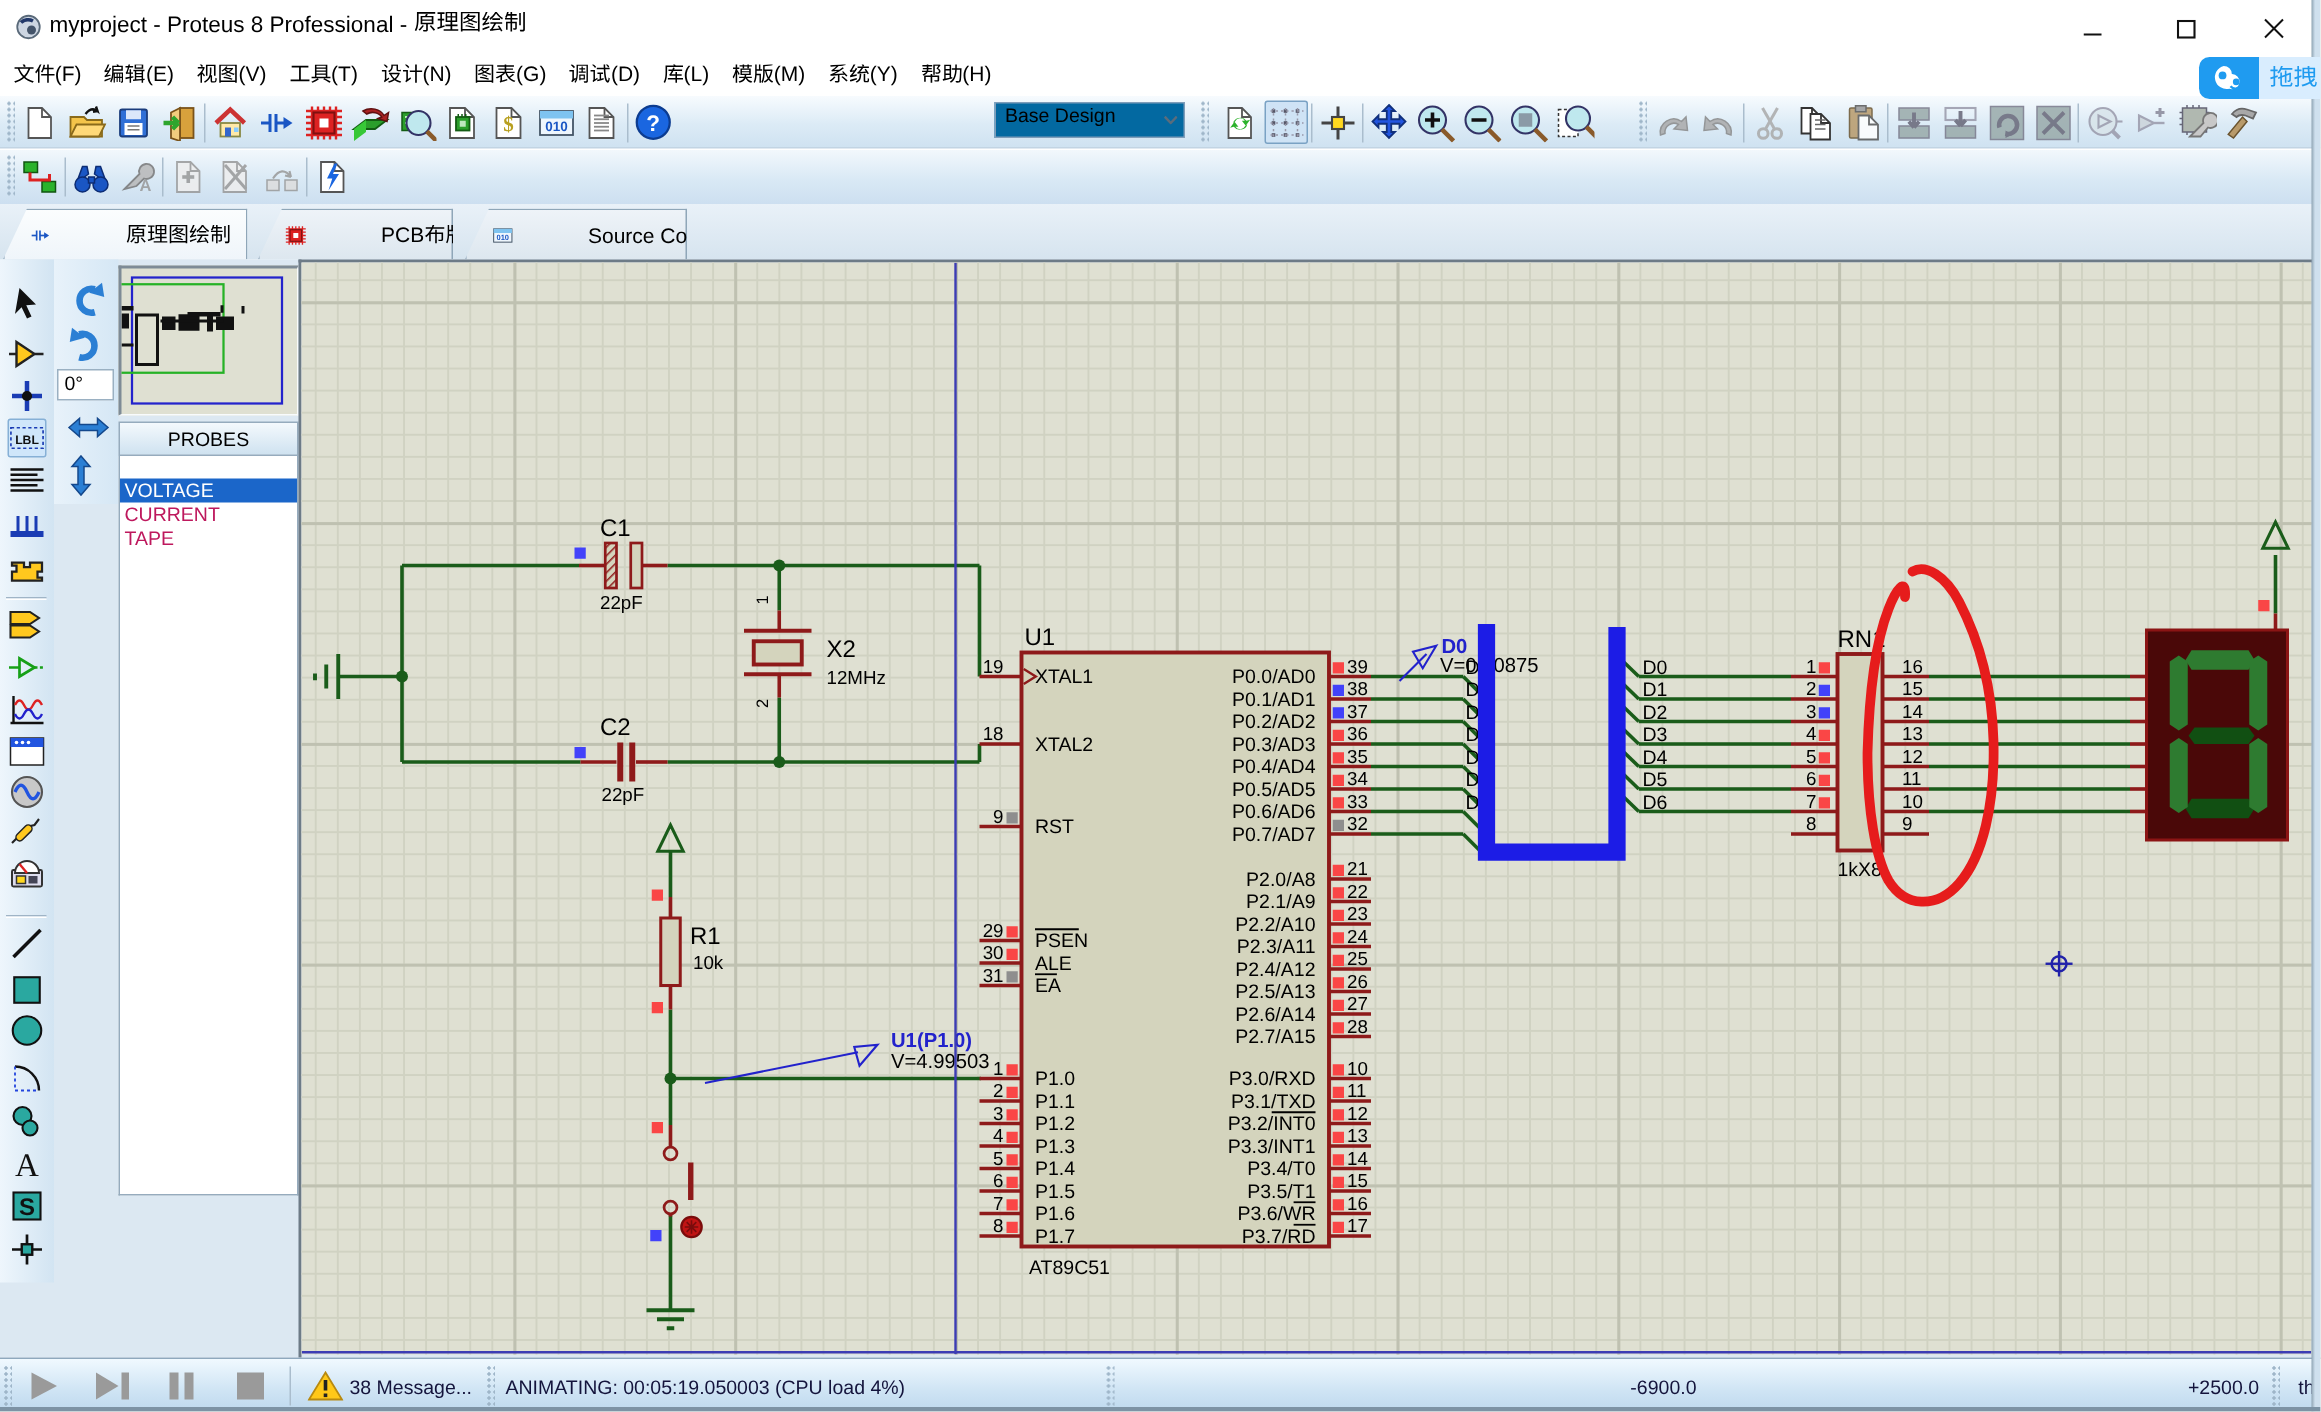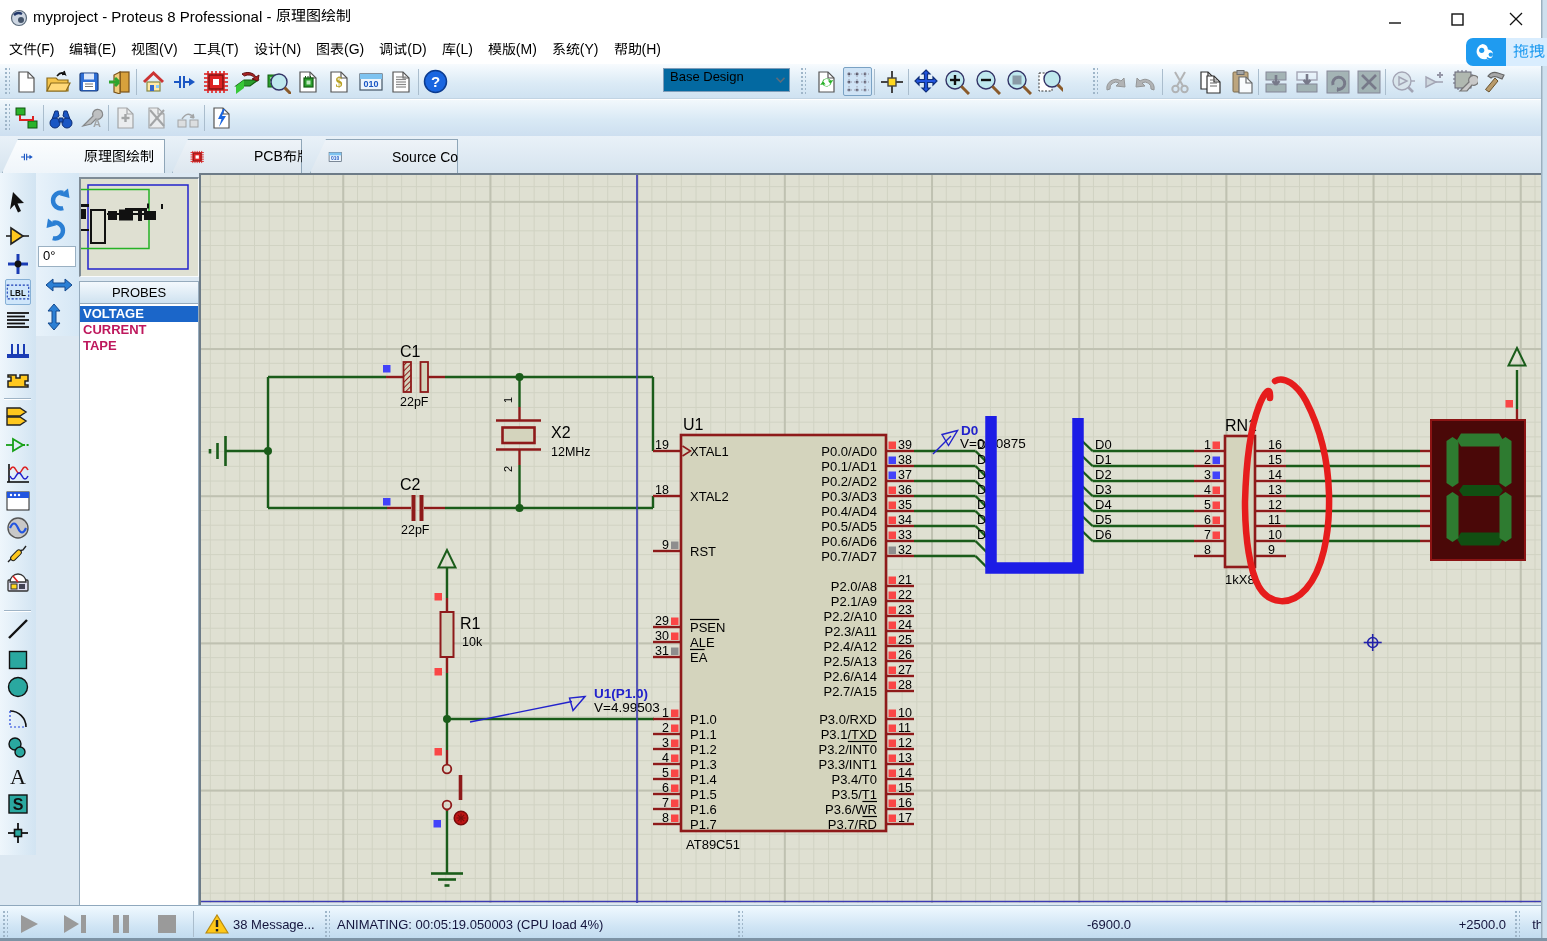--- a/index.html
+++ b/index.html
@@ -58,22 +58,22 @@
   #rotate-col { left:36px; top:0; width:43px; height:163px; background:linear-gradient(90deg,#e8f2fa,#d5e7f5); }
   #rotate-col .rc-icon { position:absolute; left:9px; width:26px; height:26px; }
   #orient-edit { position:absolute; left:2px; top:73px; width:38px; height:21px; background:#fff;
      border:1px solid #9ab0c2; font-size:13px; padding:1px 0 0 4px; color:#000; }
   #selector-col { left:79px; top:0; width:122px; height:732px; }
   #preview-pane { left:0px; top:4px; width:120px; height:100px; background:#dfe0d2;
      border-top:2px solid #7e8b96; border-left:2px solid #7e8b96; border-right:1px solid #f8fbfd; border-bottom:1px solid #f8fbfd; }
   #probes-header { left:0px; top:108px; width:120px; height:23px;
      background:linear-gradient(#f4f9fd,#cfe2f0); border:1px solid #96abbd;
      display:flex; align-items:center; justify-content:center; font-size:13px; color:#000; }
-  #probes-list { left:0px; top:131px; width:120px; height:636px; background:#ffffff; border:1px solid #96abbd; border-top:none;
-     font-size:13px; padding-top:2px;font-weight:bold; }
+  #probes-list { left:0px; top:131px; width:120px; height:493px; background:#ffffff; border:1px solid #96abbd; border-top:none;
+     font-size:13px; padding-top:15px; }
   .probe-item { height:16px; line-height:16px; padding-left:3px; color:#be185d; }
   .probe-item.selected { background:#1b66c9; color:#fff; }
 
   
   #canvas-frame { left:199px; top:0px; width:1344px; height:732px; border:2px solid #6d7b87; border-right:none; border-bottom:none; }
   #canvas { left:0px; top:0px; width:1340px; height:728px;
      background-color:#dfe0d2;
      background-image:
        linear-gradient(to right, #bfc1b1 2px, transparent 2px),
        linear-gradient(to bottom, #bfc1b1 2px, transparent 2px),

